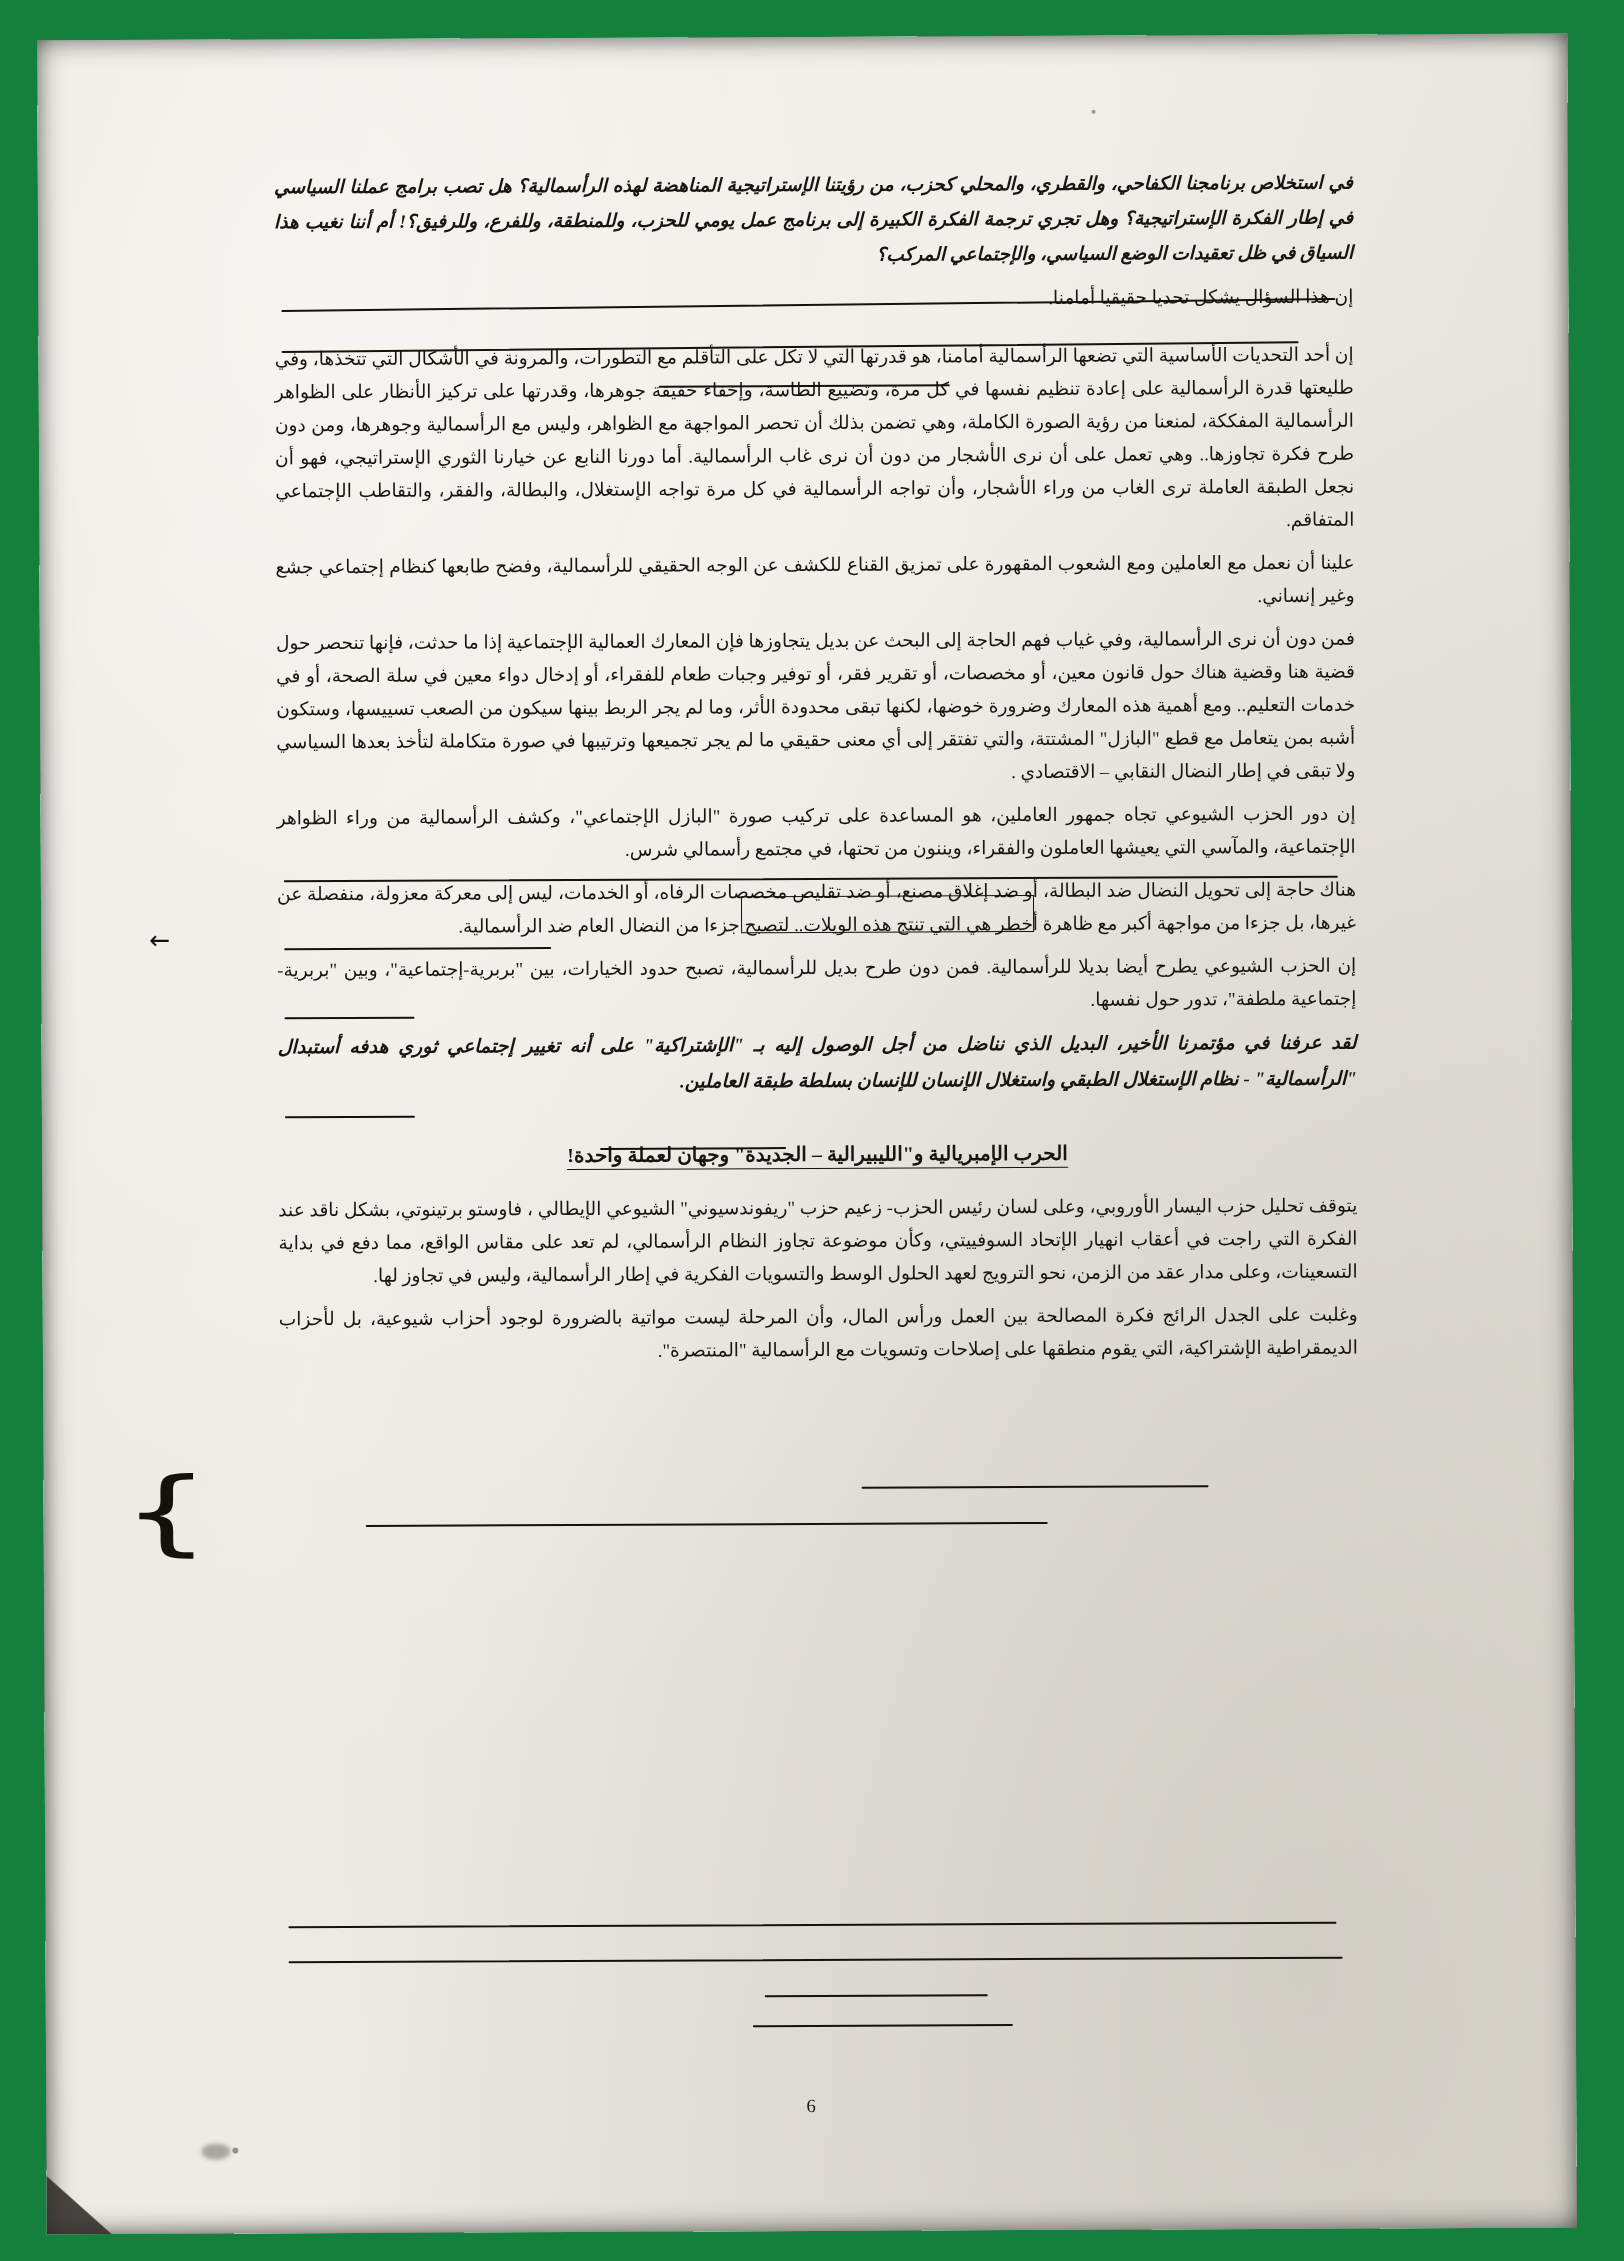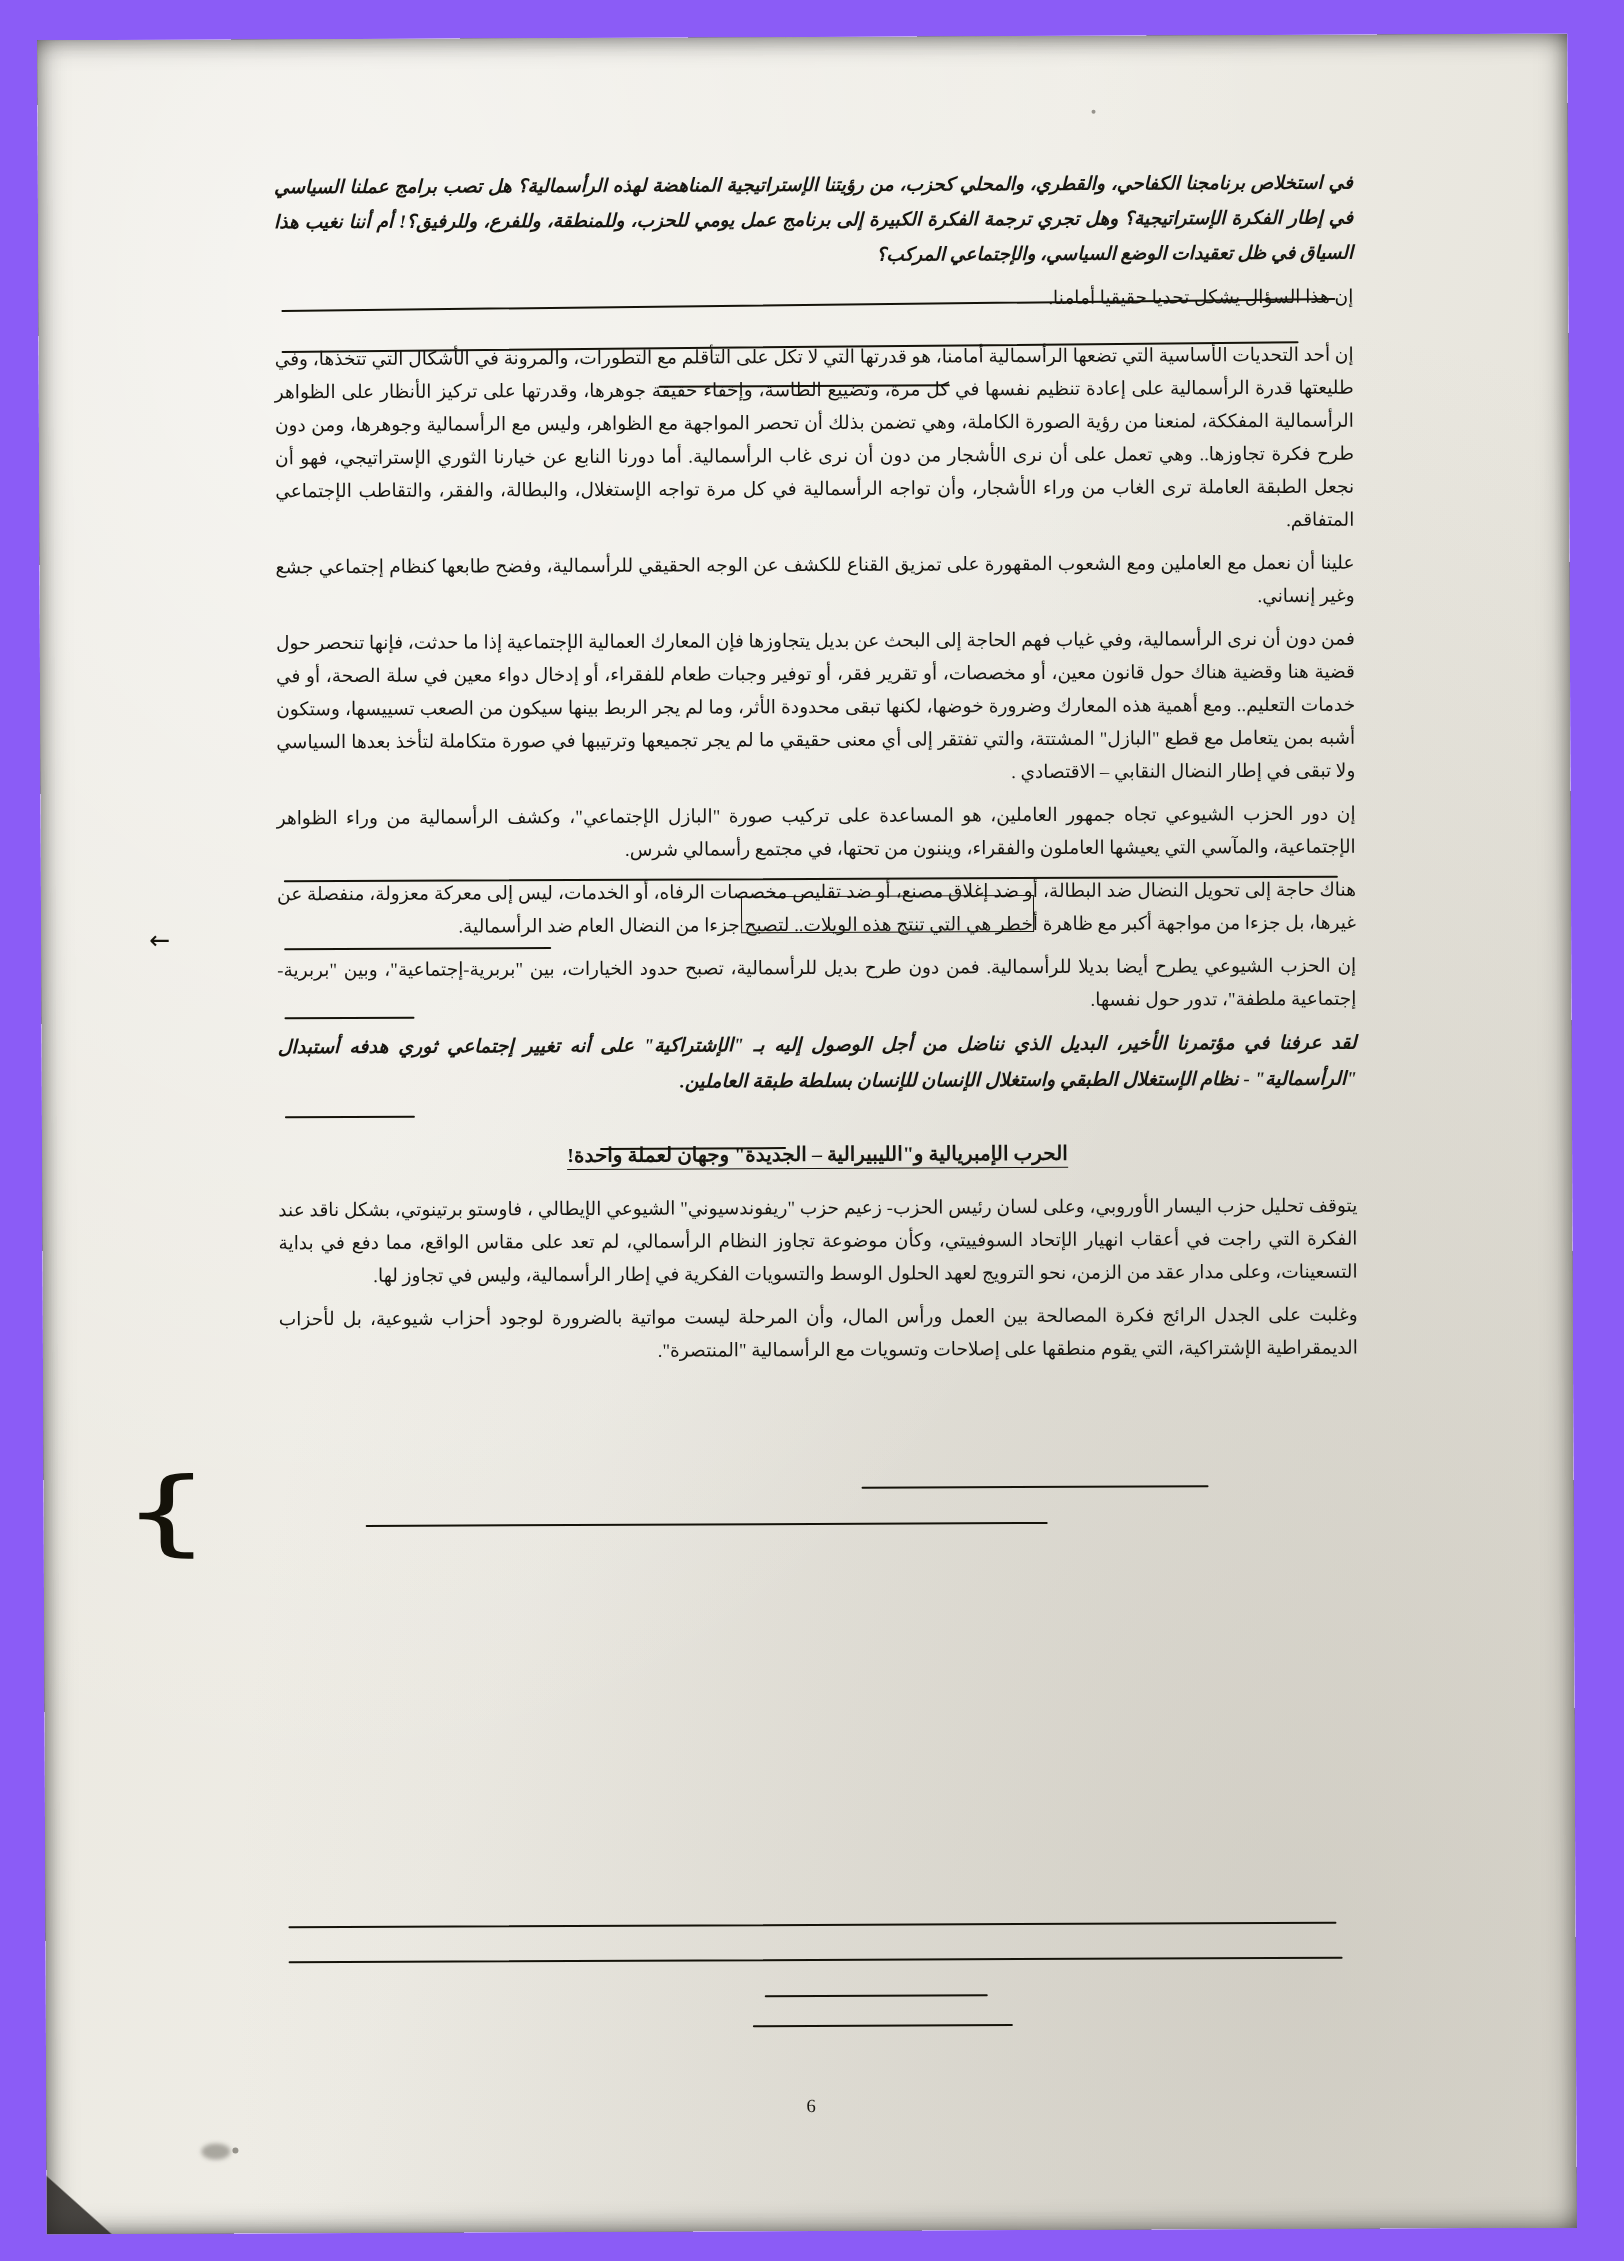--- a/index.html
+++ b/index.html
@@ -11,21 +11,21 @@
     width: 1624px;
     height: 2261px;
     overflow: hidden;
     font-family: "Liberation Serif", serif;
   }
 
   
   .scan {
     position: absolute;
     inset: 0;
-    background: #8b5cf6;
+    background: #15803d;
   }
   .sheet {
     position: absolute;
     left: 42px;
     top: 37px;
     width: 1530px;
     height: 2194px;
     background: #eceae3;
     box-shadow: 0 0 25px rgba(0,0,0,.55) inset;
     transform: rotate(-0.25deg);

